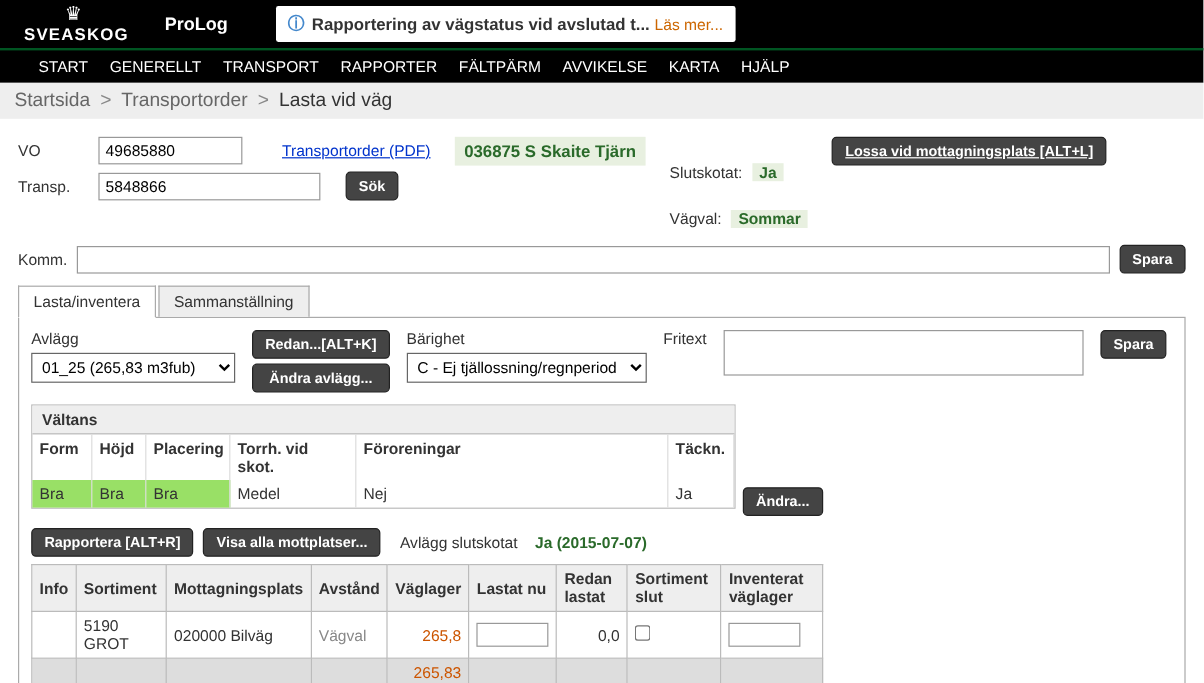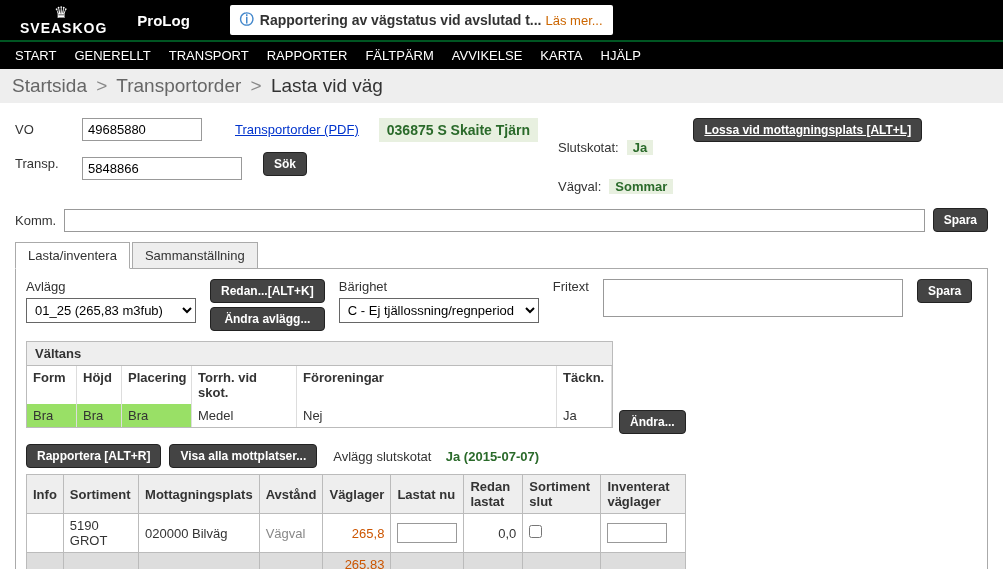--- a/index.html
+++ b/index.html
@@ -7,24 +7,24 @@
   
   .header { background: #000; color: #fff; display: flex; align-items: center; padding: 5px 15px; }
   .logo { display: flex; align-items: center; margin-right: 30px; }
   .logo-text { font-size: 14px; font-weight: bold; letter-spacing: 1px; margin-left: 5px; }
   .crown { font-size: 16px; }
   .app-name { font-weight: bold; font-size: 15px; margin-right: 40px; }
   .notice { background: #fff; color: #333; padding: 6px 10px; border-radius: 2px; display: flex; align-items: center; font-size: 14px; font-weight: bold; }
   .notice-icon { color: #4488cc; margin-right: 6px; }
   .notice-link { color: #cc6600; text-decoration: none; font-weight: normal; font-size: 13px; margin-left: 4px; }
   
-  .menubar { background: #000; border-top: 2px solid #005522; display: flex; padding: 6px 15px; gap: 18px; }
+  .menubar { background: #000; border-top: 2px solid #005522; display: flex; padding: 6px 32px; gap: 18px; }
   .menubar-item { color: #fff; font-size: 13px; font-weight: normal; cursor: pointer; }
   
-  .breadcrumb { background: #eee; padding: 6px 12px; font-size: 19px; }
+  .breadcrumb { background: #eee; padding: 6px 12px; font-size: 16px; }
   .breadcrumb a { color: #666; text-decoration: none; }
   .breadcrumb .sep { color: #888; margin: 0 4px; }
   .breadcrumb .current { color: #333; }
   
   .content { padding: 15px; }
   
   .top-row { display: flex; align-items: flex-start; gap: 20px; margin-bottom: 12px; }
   .left-fields { display: flex; flex-direction: column; gap: 6px; }
   .field-row { display: flex; align-items: center; gap: 21px; }
   .field-label { width: 46px; font-size: 13px; }
@@ -126,21 +126,21 @@
 
   <div class="top-row">
     <div class="left-fields">
       <div class="field-row">
         <span class="field-label">VO</span>
         <input class="field-input" value="49685880" style="">
         <a href="#" class="pdf-link">Transportorder (PDF)</a>
       </div>
       <div class="field-row">
         <span class="field-label">Transp.</span>
-        <input class="field-input" style="width: 160px; margin-top: 10px;" value="5848866">
+        <input class="field-input" style="width: 185px;" value="5848866">
         <button class="btn">Sök</button>
       </div>
     </div>
     <div class="mid-info">
       <span class="loc-name">036875 S Skaite Tjärn</span>
     </div>
     <div class="status-block">
       <div class="status-row">
         <span class="status-label">Slutskotat:</span>
         <span class="status-val">Ja</span>

